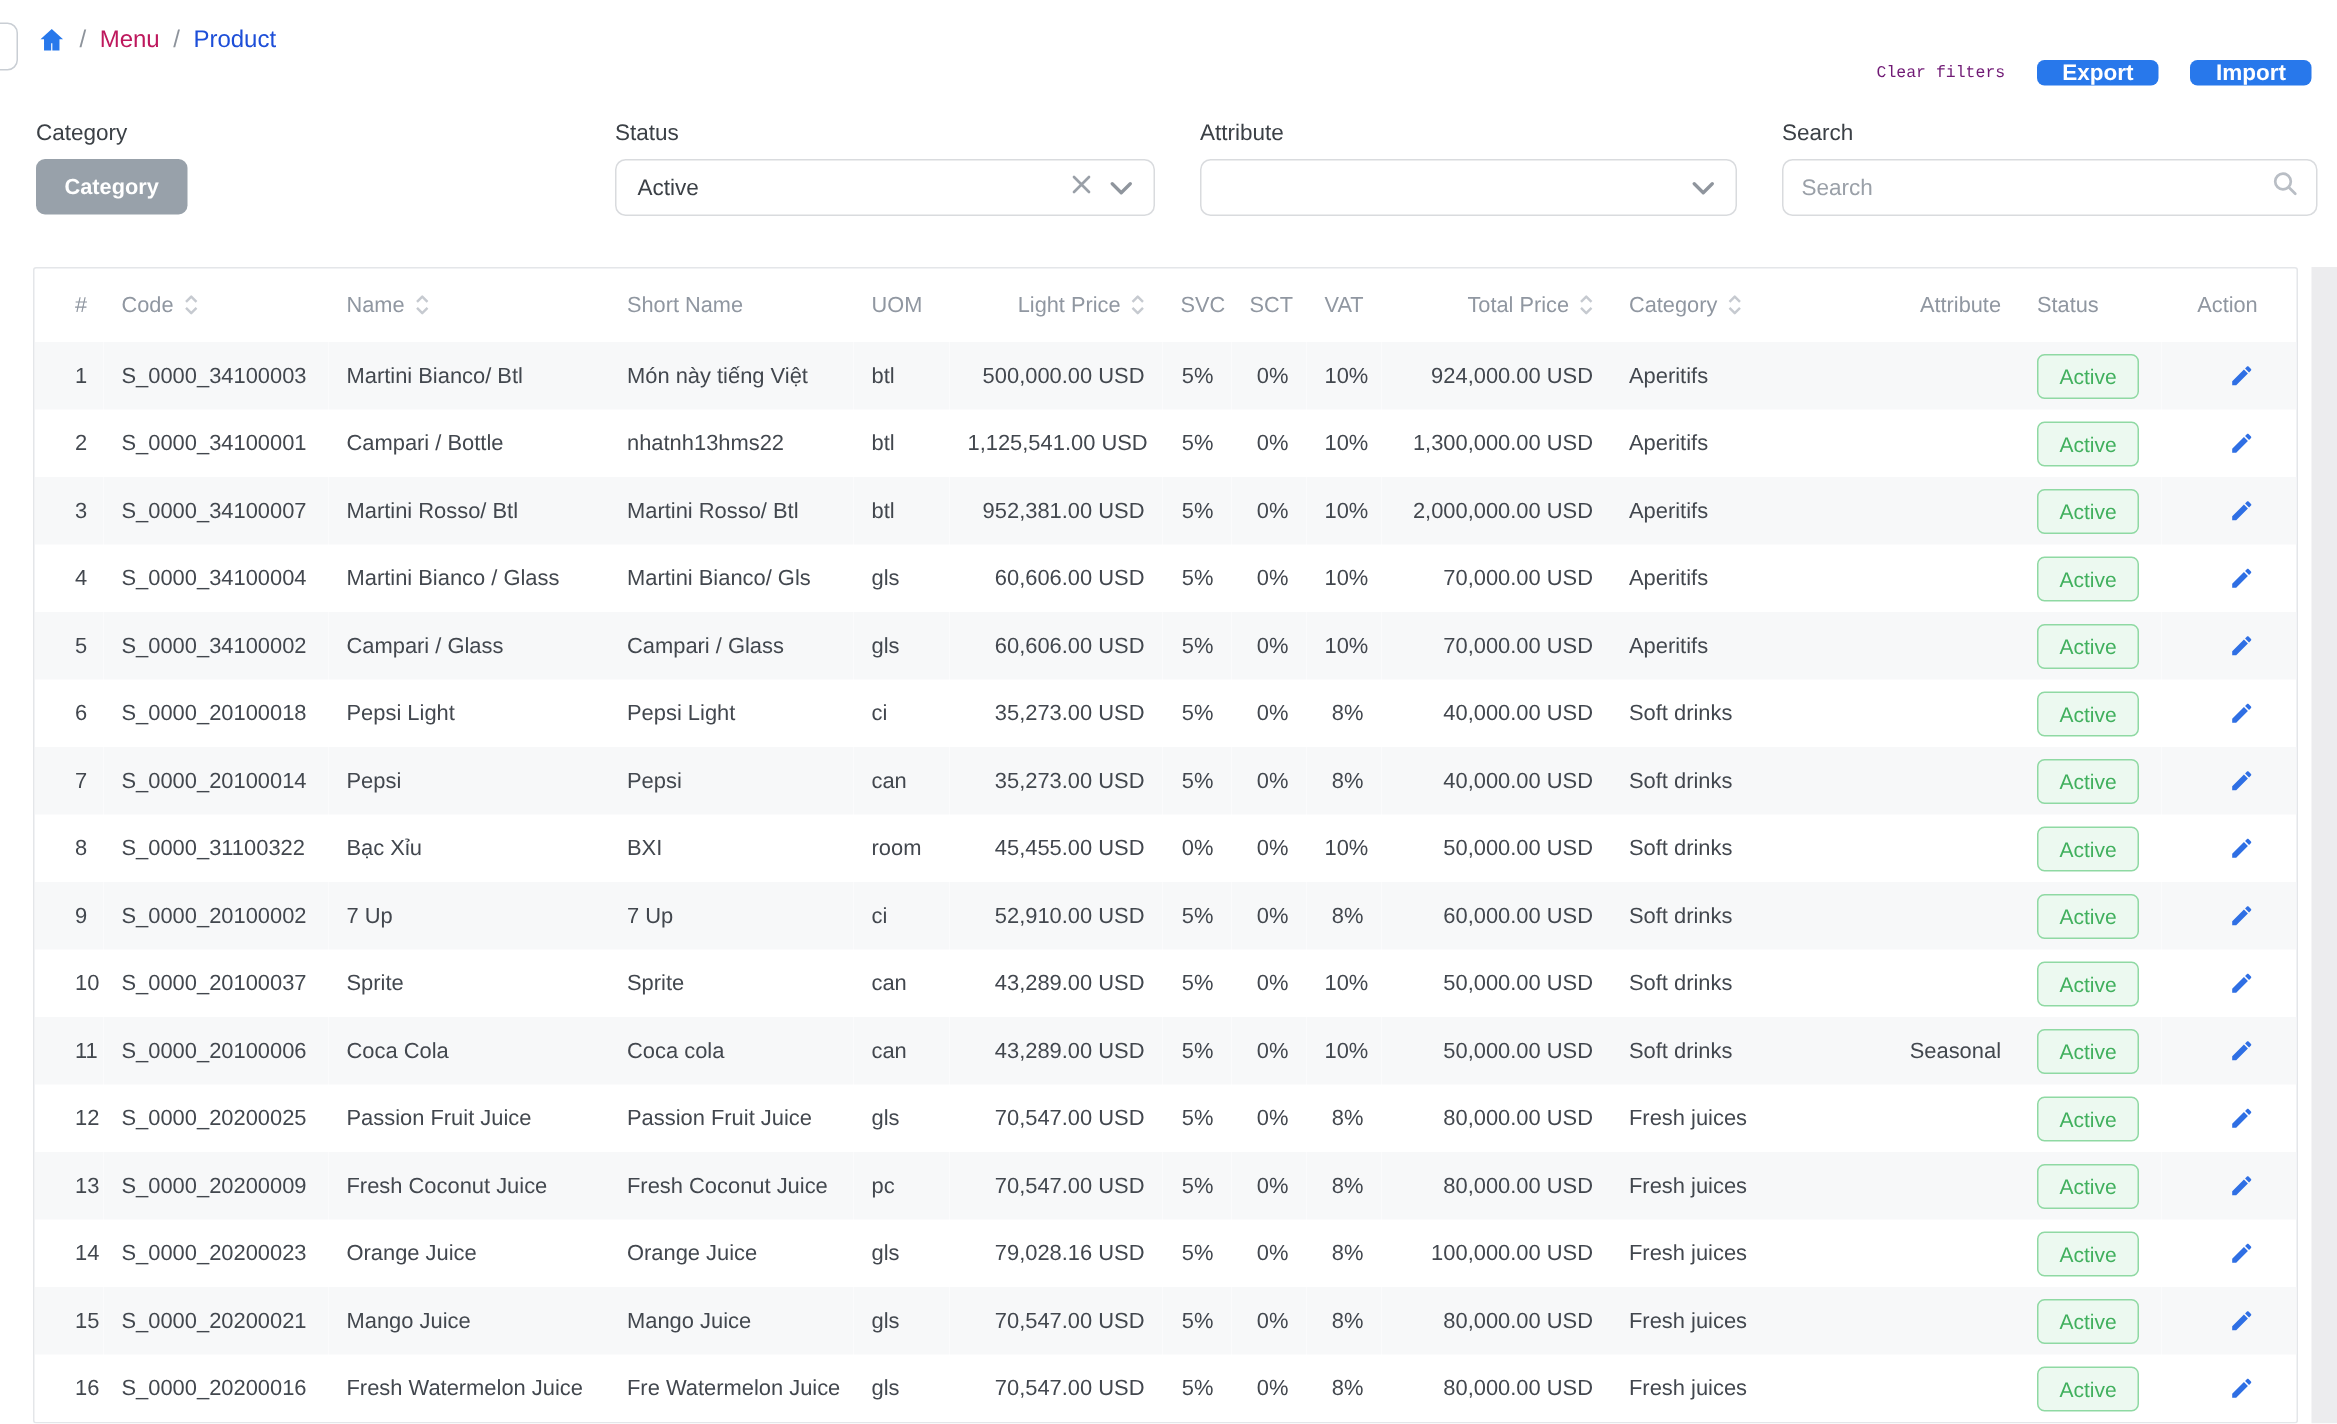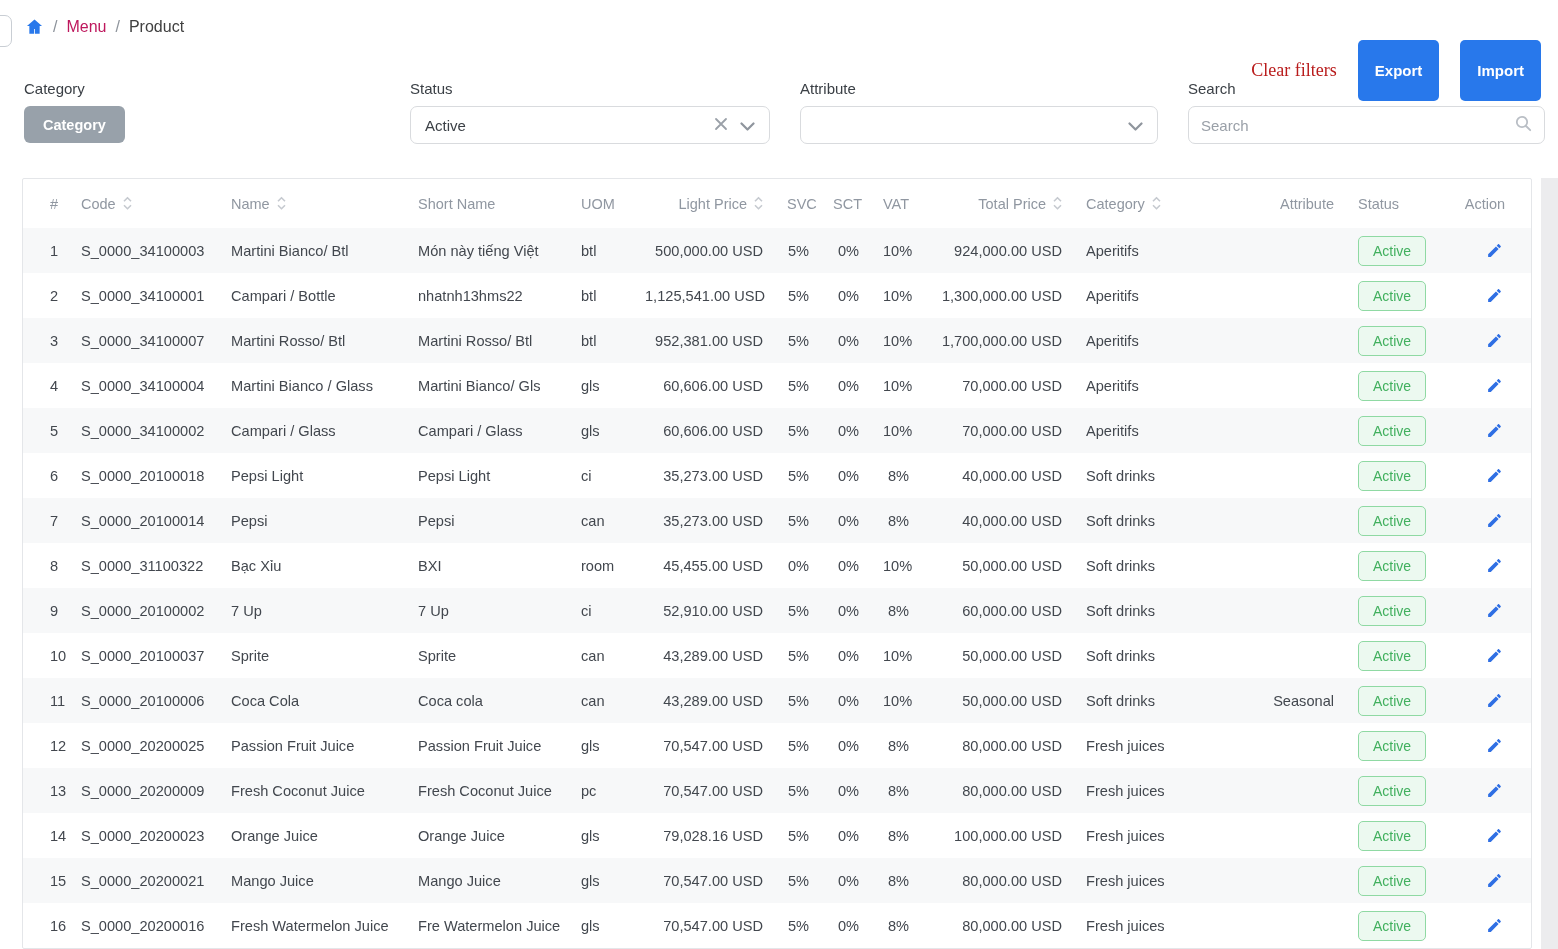--- a/index.html
+++ b/index.html
@@ -5,29 +5,29 @@
   * { box-sizing: border-box; margin: 0; padding: 0; }
   html,body { width:1558px; height:949px; overflow:hidden; }
   body {
     font-family: "Liberation Sans", "DejaVu Sans", sans-serif;
     background:#ffffff; color:#42474e; position:relative;
   }
   
   .breadcrumb { position:absolute; top:17px; left:25px; display:flex; align-items:center; gap:9px; font-size:16px; }
   .breadcrumb .sep { color:#8d939b; }
   .crumb-link { color:#be185d; text-decoration:none; cursor:pointer; }
-  .crumb-current { color:#404040; }
+  .crumb-current { color:#1d4ed8; }
   .home-icon svg { display:block; }
   .edge-stub { position:absolute; left:-10px; top:15px; width:22px; height:32px;
     border:1px solid #c9ced4; border-radius:7px; background:#fff; }
   
   .toolbar { position:absolute; top:40px; right:17px; display:flex; align-items:center; gap:21px; }
-  .link-btn { color:#b91c1c; font-size:18px; cursor:pointer; background:none; border:none; font-family:Liberation Serif, serif; }
+  .link-btn { color:#701a75; font-size:11px; cursor:pointer; background:none; border:none; font-family:Liberation Mono, monospace; }
   .btn-primary { background:#2878eb; color:#fff; border:none; border-radius:5px;
-    font-family:inherit; font-size:15px; font-weight:bold; padding:22px 17px; cursor:pointer;text-align:right; }
+    font-family:inherit; font-size:15px; font-weight:bold; padding:0 17px; cursor:pointer;text-align:right; }
   
   .filters { position:absolute; top:80px; left:24px; right:13px; }
   .f-label { position:absolute; top:0; font-size:15px; color:#3b4046; }
   .f-ctrl  { position:absolute; top:26px; height:38px; }
   .lbl-category { left:0; } .lbl-status { left:386px; } .lbl-attribute { left:776px; } .lbl-search { left:1164px; }
   .cat-btn { left:0; background:#98a1aa; color:#fff; font-weight:bold; font-size:14.5px;
     border:none; border-radius:6px; padding:0 19px; height:37px; cursor:pointer; font-family:inherit; }
   .select { background:#fff; border:1px solid #d9dbde; border-radius:7px; display:flex;
     align-items:center; padding:0 14px; font-size:15px; color:#3b4046; cursor:pointer; }
   .sel-status { left:386px; width:360px; }
@@ -251,21 +251,21 @@
         <tr>
           <td class="first">3</td>
           <td>S_0000_34100007</td>
           <td>Martini Rosso/ Btl</td>
           <td>Martini Rosso/ Btl</td>
           <td>btl</td>
           <td class="r">952,381.00 USD</td>
           <td class="r">5%</td>
           <td class="r">0%</td>
           <td class="r">10%</td>
-          <td class="r">1,700,000.00 USD</td>
+          <td class="r">2,000,000.00 USD</td>
           <td>Aperitifs</td>
           <td class="r"></td>
           <td><span class="badge">Active</span></td>
           <td class="r action-cell"><button class="pencil-btn"><svg width="17" height="17" viewBox="0 0 24 24">
                 <path d="M3 17.25V21h3.75L17.81 9.94l-3.75-3.75L3 17.25zM20.71 7.04c.39-.39.39-1.02 0-1.41l-2.34-2.34c-.39-.39-1.02-.39-1.41 0l-1.83 1.83 3.75 3.75 1.83-1.83z" fill="#2f6fe4"></path>
               </svg></button></td>
         </tr>
         <tr>
           <td class="first">4</td>
           <td>S_0000_34100004</td>

